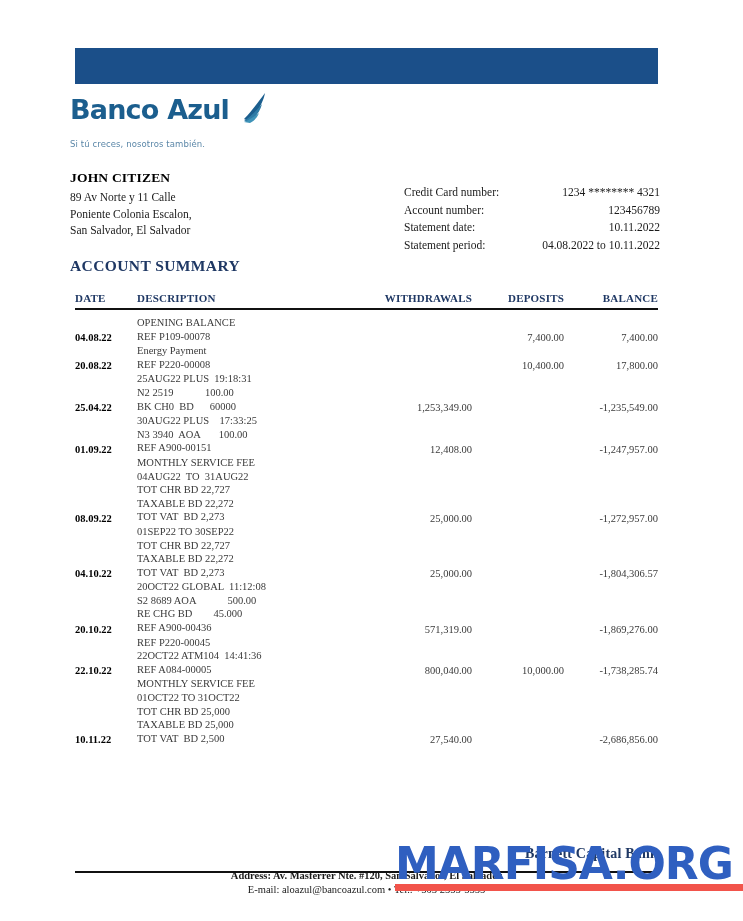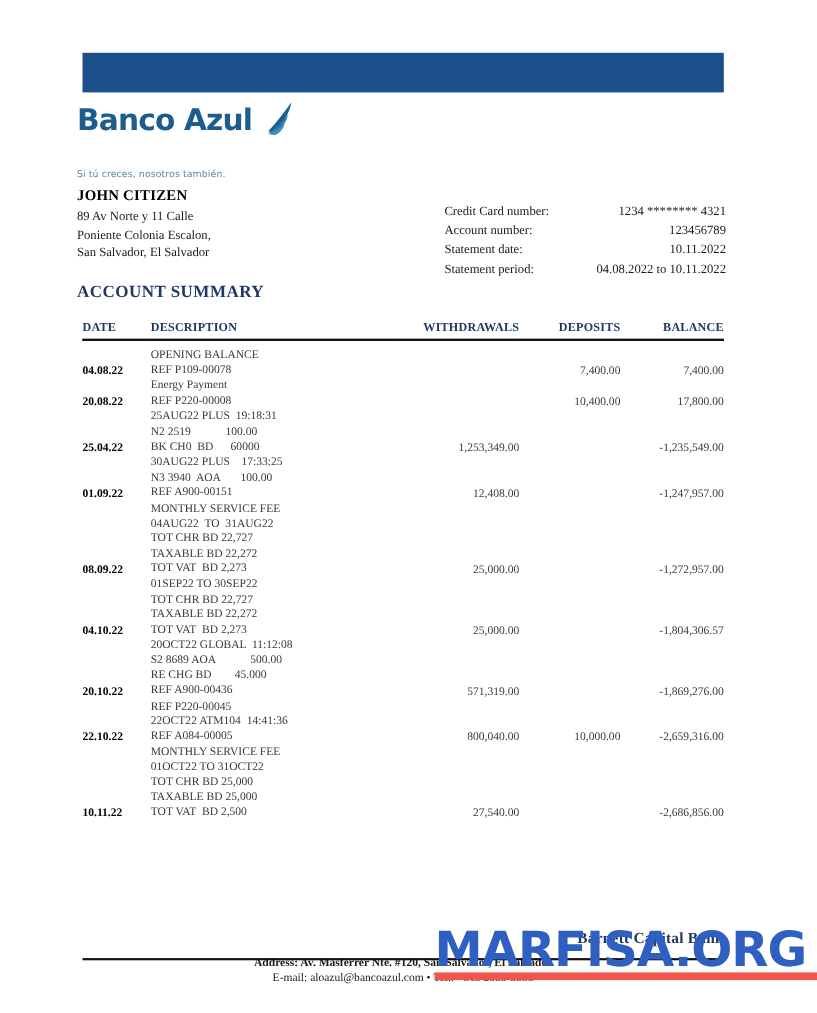--- a/index.html
+++ b/index.html
@@ -53,21 +53,21 @@
     line-height: 1;
   }
   .logo-mark {
     margin-left: 6px;
     margin-top: -4px;
   }
   .logo-tagline {
     font-family: "DejaVu Sans", sans-serif;
     font-size: 8.5px;
     color: #5b87a8;
-    margin-top: 23px;
+    margin-top: 9px;
     letter-spacing: 0.1px;
   }
 
   
   .addr-block {
     position: absolute;
     left: 70px;
     top: 170px;
     width: 300px;
   }
@@ -349,21 +349,21 @@
             <td class="c-num"></td>
             <td class="c-num">-1,869,276.00</td>
           </tr>
           <tr>
             <td class="c-date">22.10.22</td>
             <td class="c-desc">REF P220-00045
 22OCT22 ATM104  14:41:36
 REF A084-00005</td>
             <td class="c-num">800,040.00</td>
             <td class="c-num">10,000.00</td>
-            <td class="c-num">-2,659,316.00</td>
+            <td class="c-num">-1,738,285.74</td>
           </tr>
           <tr>
             <td class="c-date">10.11.22</td>
             <td class="c-desc">MONTHLY SERVICE FEE
 01OCT22 TO 31OCT22
 TOT CHR BD 25,000
 TAXABLE BD 25,000
 TOT VAT  BD 2,500</td>
             <td class="c-num">27,540.00</td>
             <td class="c-num"></td>

